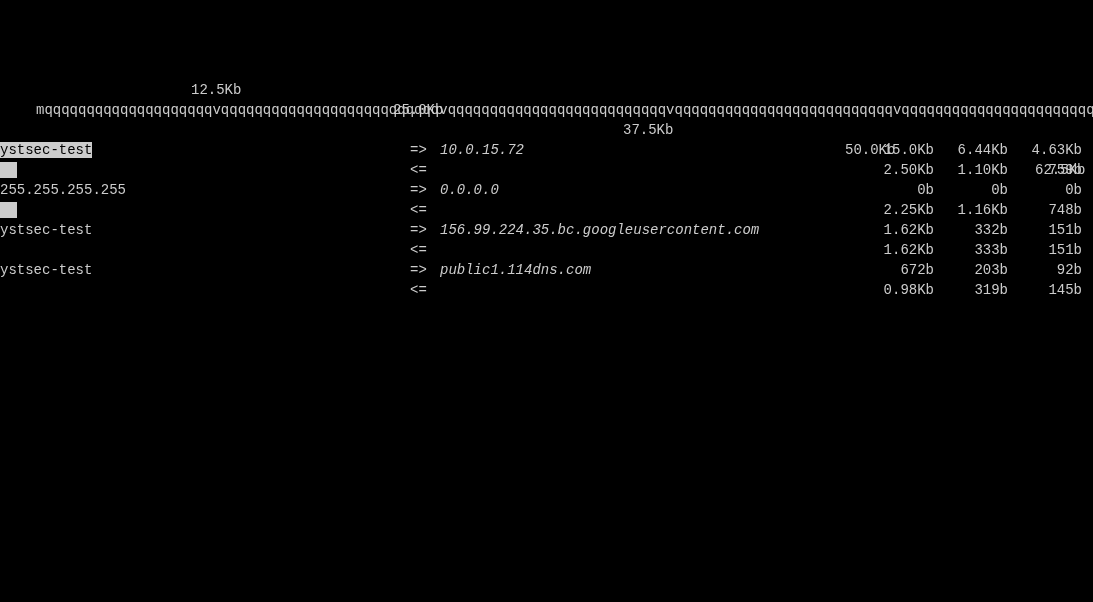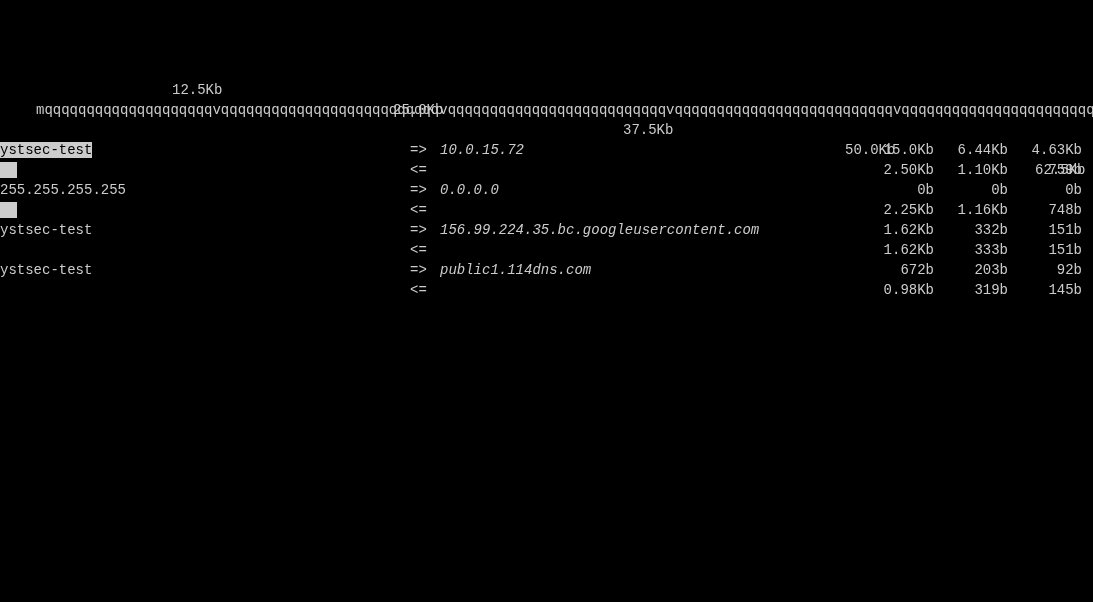--- a/index.html
+++ b/index.html
@@ -27,21 +27,21 @@
   .c-source { width: 410px; flex-shrink: 0; }
   .c-arrow  { width: 30px;  flex-shrink: 0; }
   .c-dest   { width: 420px; flex-shrink: 0; font-style: italic; }
   .c-rate   { width: 74px;  text-align: right; flex-shrink: 0; }
 </style>
 </head>
 <body>
 
 
 <div class="scale-row">
-<span class="scale-label" style="left:172px">12.5Kb</span>
+<span class="scale-label" style="left:191px">12.5Kb</span>
 <span class="scale-label" style="left:393px">25.0Kb</span>
 <span class="scale-label" style="left:623px">37.5Kb</span>
 <span class="scale-label" style="left:845px">50.0Kb</span>
 <span class="scale-label" style="left:1035px">62.5Kb</span>
 </div>
 <div class="ruler">mqqqqqqqqqqqqqqqqqqqqvqqqqqqqqqqqqqqqqqqqqqqqqqqvqqqqqqqqqqqqqqqqqqqqqqqqqqvqqqqqqqqqqqqqqqqqqqqqqqqqqvqqqqqqqqqqqqqqqqqqqqqqqqqqq</div>
 <div class="connections" id="connections"><div class="conn-line"><span class="c-source"><span class="hl">ystsec-test</span></span><span class="c-arrow">=&gt;</span><span class="c-dest">10.0.15.72</span><span class="c-rate">15.0Kb</span><span class="c-rate">6.44Kb</span><span class="c-rate">4.63Kb</span></div><div class="conn-line"><span class="c-source"><span class="hl">  </span></span><span class="c-arrow">&lt;=</span><span class="c-dest"></span><span class="c-rate">2.50Kb</span><span class="c-rate">1.10Kb</span><span class="c-rate">759b</span></div><div class="conn-line"><span class="c-source">255.255.255.255</span><span class="c-arrow">=&gt;</span><span class="c-dest">0.0.0.0</span><span class="c-rate">0b</span><span class="c-rate">0b</span><span class="c-rate">0b</span></div><div class="conn-line"><span class="c-source"><span class="hl">  </span></span><span class="c-arrow">&lt;=</span><span class="c-dest"></span><span class="c-rate">2.25Kb</span><span class="c-rate">1.16Kb</span><span class="c-rate">748b</span></div><div class="conn-line"><span class="c-source">ystsec-test</span><span class="c-arrow">=&gt;</span><span class="c-dest">156.99.224.35.bc.googleusercontent.com</span><span class="c-rate">1.62Kb</span><span class="c-rate">332b</span><span class="c-rate">151b</span></div><div class="conn-line"><span class="c-source"></span><span class="c-arrow">&lt;=</span><span class="c-dest"></span><span class="c-rate">1.62Kb</span><span class="c-rate">333b</span><span class="c-rate">151b</span></div><div class="conn-line"><span class="c-source">ystsec-test</span><span class="c-arrow">=&gt;</span><span class="c-dest">public1.114dns.com</span><span class="c-rate">672b</span><span class="c-rate">203b</span><span class="c-rate">92b</span></div><div class="conn-line"><span class="c-source"></span><span class="c-arrow">&lt;=</span><span class="c-dest"></span><span class="c-rate">0.98Kb</span><span class="c-rate">319b</span><span class="c-rate">145b</span></div></div>
 <div style="height:300px"></div>
 
 

